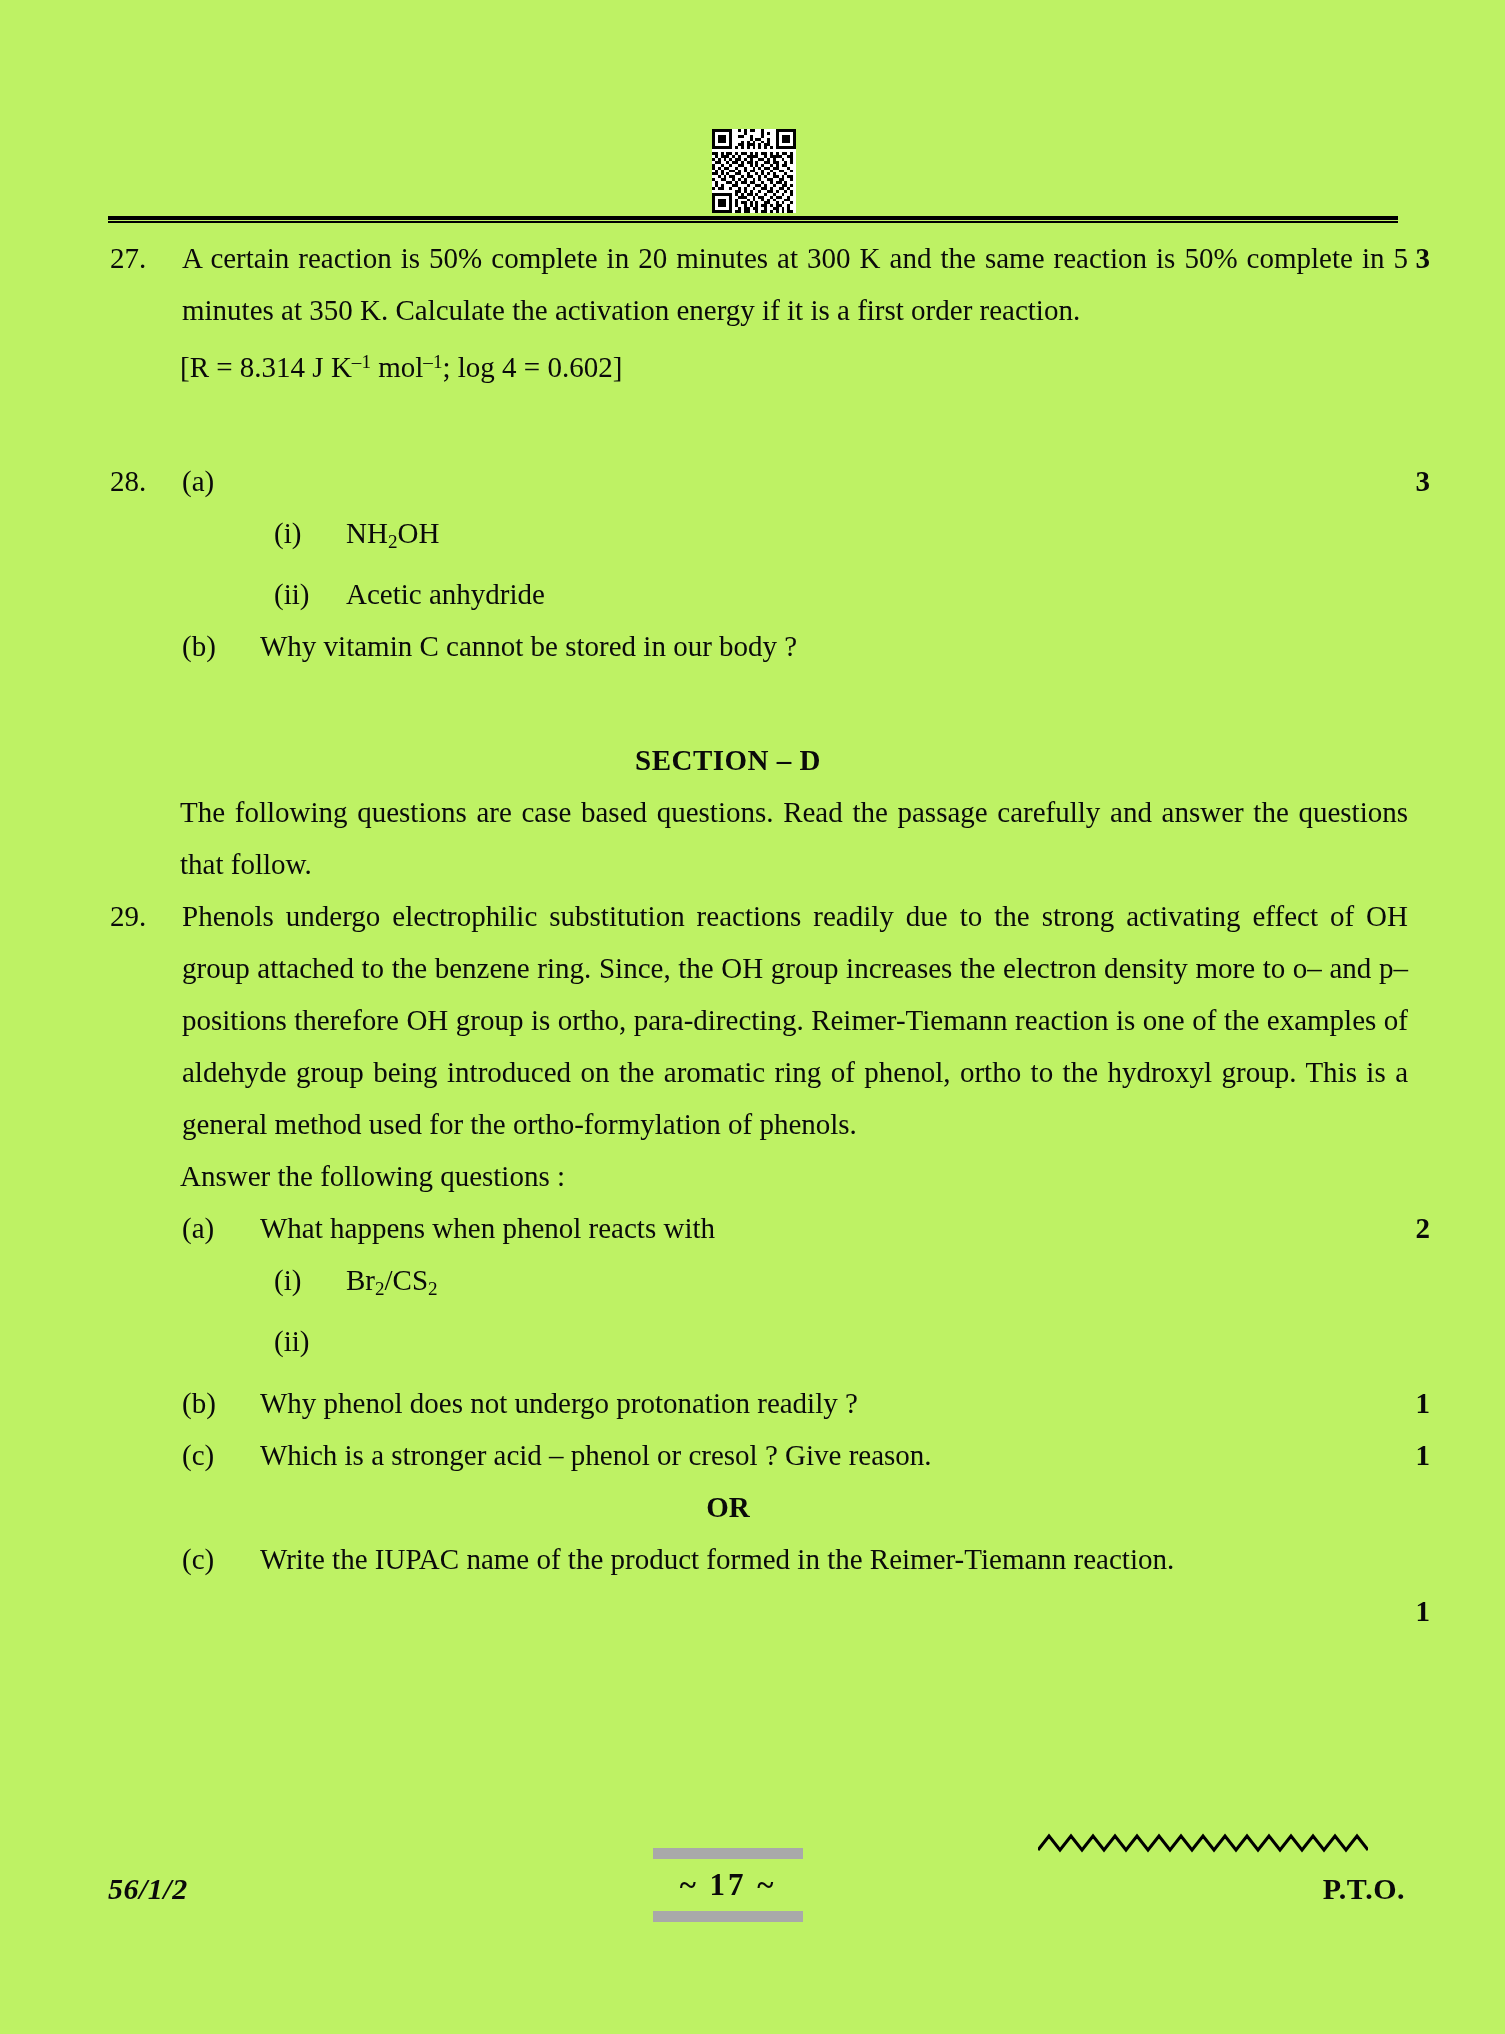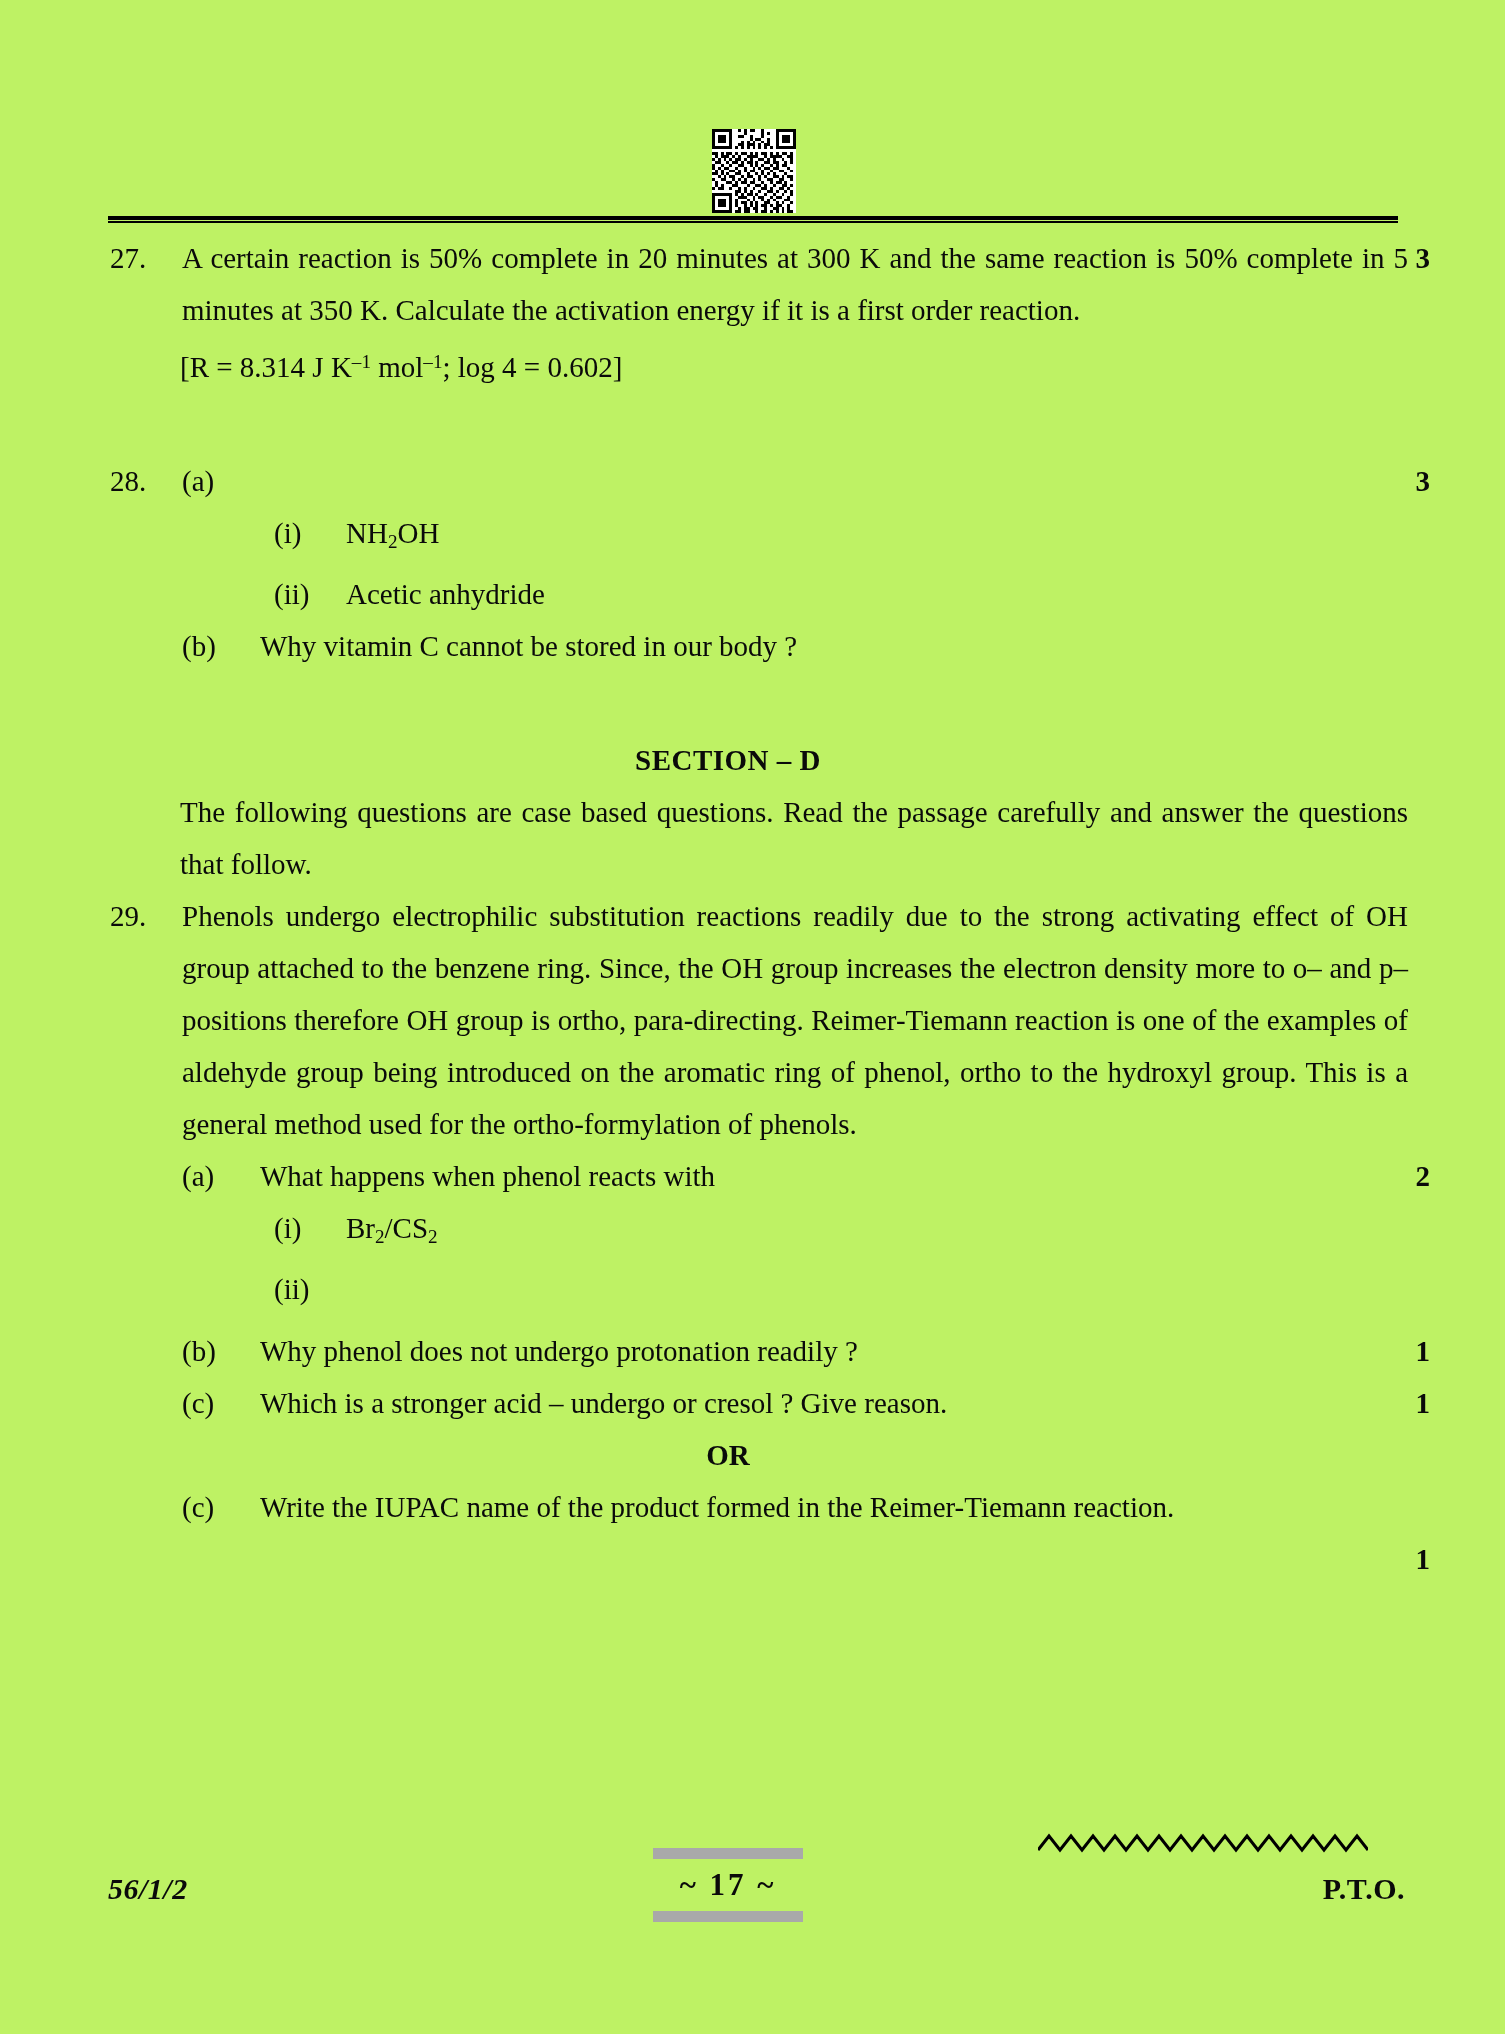--- a/index.html
+++ b/index.html
@@ -464,20 +464,21 @@
     <div class="spacer-lg"></div>
 
     <div class="section-head">SECTION – D</div>
     <div class="plainline">The following questions are case based questions. Read the passage carefully and answer the questions that follow.</div>
 
     <div class="qrow">
       <div class="qnum">29.</div>
       <div class="qbody">Phenols undergo electrophilic substitution reactions readily due to the strong activating effect of OH group attached to the benzene ring. Since, the OH group increases the electron density more to o– and p– positions therefore OH group is ortho, para-directing. Reimer-Tiemann reaction is one of the examples of aldehyde group being introduced on the aromatic ring of phenol, ortho to the hydroxyl group. This is a general method used for the ortho-formylation of phenols.</div>
     </div>
 
+    <div class="plainline nojust">Answer the following questions :</div>
 
     <div class="qrow">
       <div class="qnum"></div>
       <div class="qlabel">(a)</div>
       <div class="qbody nojust">What happens when phenol reacts with</div>
       <div class="marks">2</div>
     </div>
 
     <div class="qrow">
       <div class="qnum"></div>
@@ -497,21 +498,21 @@
     <div class="qrow">
       <div class="qnum"></div>
       <div class="qlabel">(b)</div>
       <div class="qbody nojust">Why phenol does not undergo protonation readily ?</div>
       <div class="marks">1</div>
     </div>
 
     <div class="qrow">
       <div class="qnum"></div>
       <div class="qlabel">(c)</div>
-      <div class="qbody nojust">Which is a stronger acid – undergo or cresol ? Give reason.</div>
+      <div class="qbody nojust">Which is a stronger acid – phenol or cresol ? Give reason.</div>
       <div class="marks">1</div>
     </div>
 
     <div class="or-head">OR</div>
 
     <div class="qrow">
       <div class="qnum"></div>
       <div class="qlabel">(c)</div>
       <div class="qbody">Write the IUPAC name of the product formed in the Reimer-Tiemann reaction.</div>
       <div class="marks" style="top:52px;">1</div>

